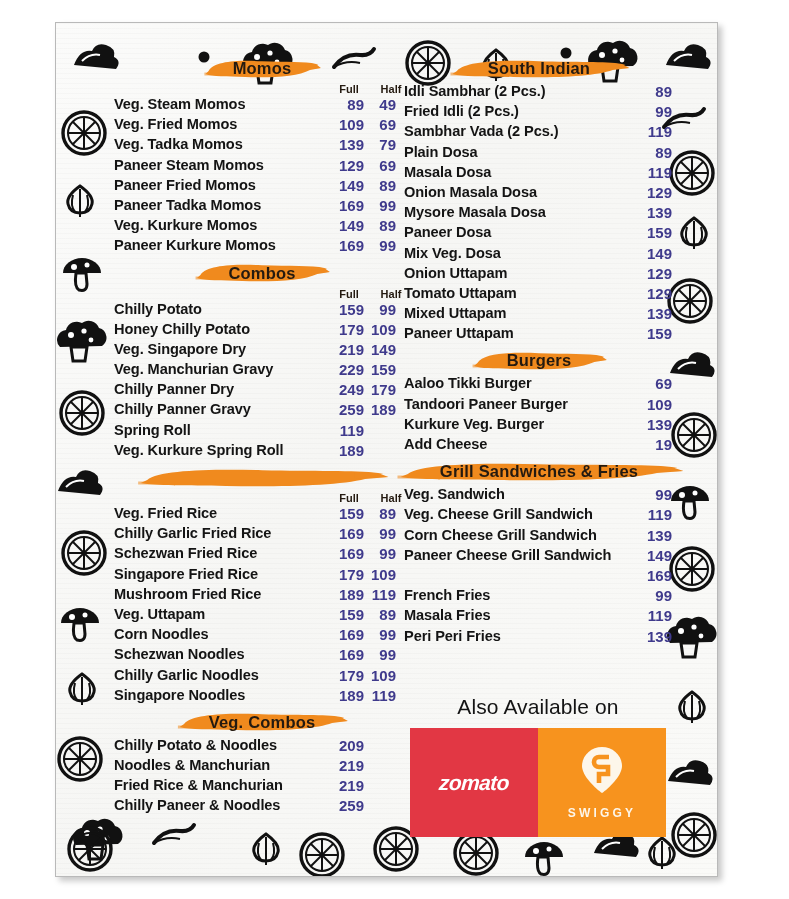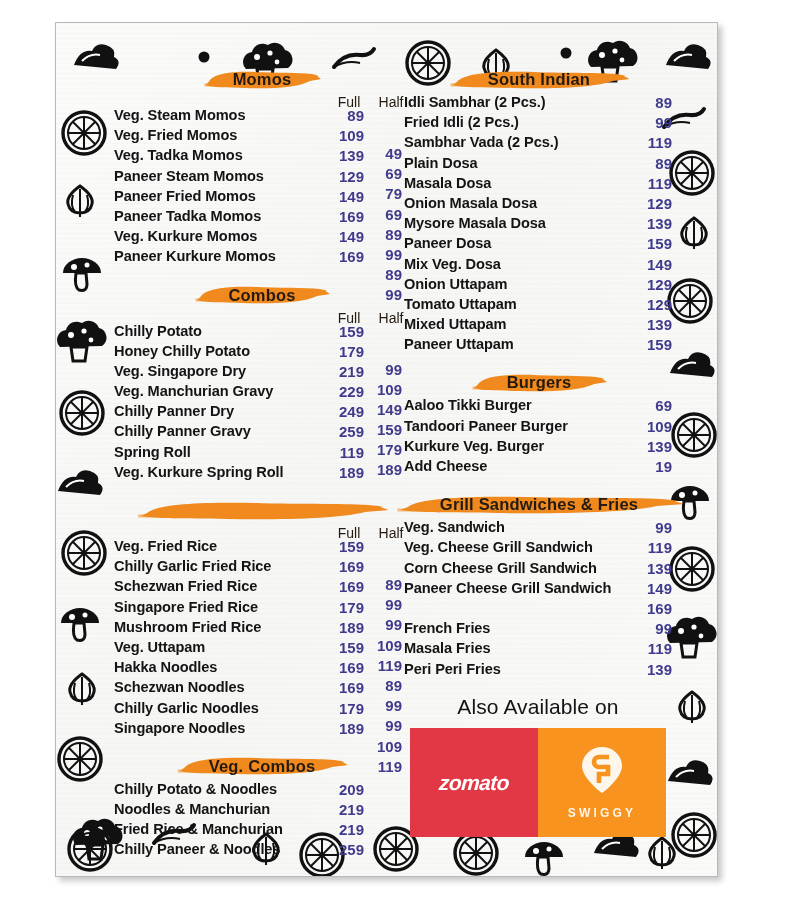--- a/index.html
+++ b/index.html
@@ -33,40 +33,40 @@
 
   
   .cols{position:absolute;left:0;top:0;width:663px;height:855px;}
   .col-left{position:absolute;left:58px;top:30px;width:296px;}
   .col-right{position:absolute;left:348px;top:30px;width:270px;}
 
   
   .sec-head{
     position:relative;
     height:27px;
-    margin:13px 0 1px 0;
+    margin:2px 0 1px 0;
     display:flex;align-items:center;justify-content:center;
   }
   .brush{
     position:absolute;left:50%;top:50%;
     transform:translate(-50%,-50%);
     height:24px;
   }
   .sec-title{
     position:relative;z-index:2;
     font-size:16.5px;font-weight:bold;
     color:#241a10;
     letter-spacing:.2px;
     white-space:nowrap;
   }
 
   
   .fh-head{
     position:relative;height:13px;
-    font-size:14px;font-weight:normal;color:#241a10;
+    font-size:11px;font-weight:bold;color:#241a10;
   }
   .fh-head span{position:absolute;text-align:center;width:34px;}
   .fh-full{right:44px;}
   .fh-half{right:2px;}
 
   
   .row{
     position:relative;
     height:20.2px;
     display:flex;align-items:baseline;
@@ -77,21 +77,21 @@
     letter-spacing:-.1px;
   }
   .p{
     position:absolute;
     font-size:15px;font-weight:bold;
     color:#3f3a8c;
     text-align:right;
   }
   
   .col-left .p.full{right:46px;width:40px;}
-  .col-left .p.half{right:8px;width:40px;margin-top:38px;}
+  .col-left .p.half{right:14px;width:40px;}
   
   .col-left .p.only{right:46px;width:40px;}
   
   .col-right .p.solo{right:2px;width:42px;}
 
   
   .also{
     position:absolute;left:348px;top:672px;width:268px;
     text-align:center;
   }
@@ -358,21 +358,21 @@
             <span class="nm">Mushroom Fried Rice</span>
             <span class="p full">189</span>
             <span class="p half">119</span>
           </div>
           <div class="row">
             <span class="nm">Veg. Uttapam</span>
             <span class="p full">159</span>
             <span class="p half">89</span>
           </div>
           <div class="row">
-            <span class="nm">Hakka Noodles</span>
+            <span class="nm">Corn Noodles</span>
             <span class="p full">169</span>
             <span class="p half">99</span>
           </div>
           <div class="row">
             <span class="nm">Schezwan Noodles</span>
             <span class="p full">169</span>
             <span class="p half">99</span>
           </div>
           <div class="row">
             <span class="nm">Chilly Garlic Noodles</span>

